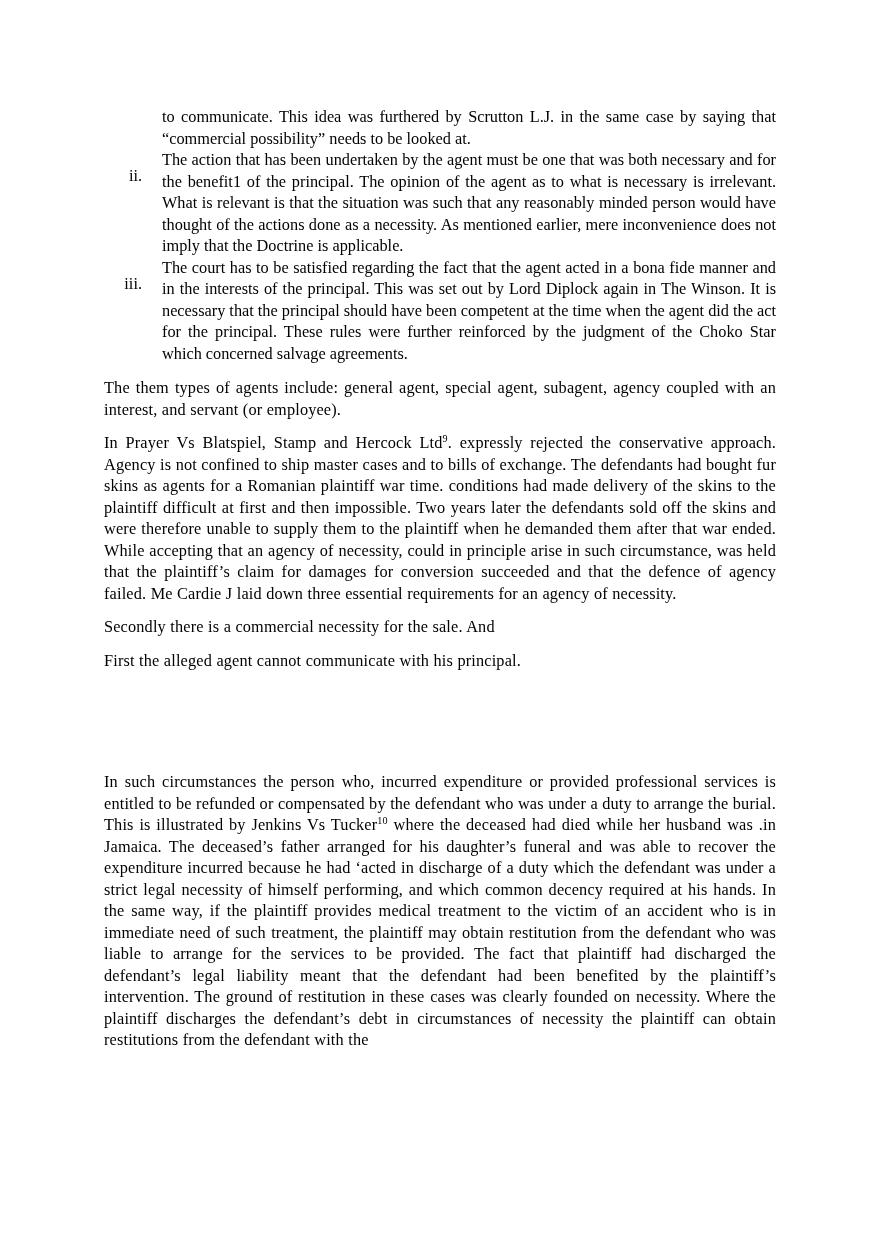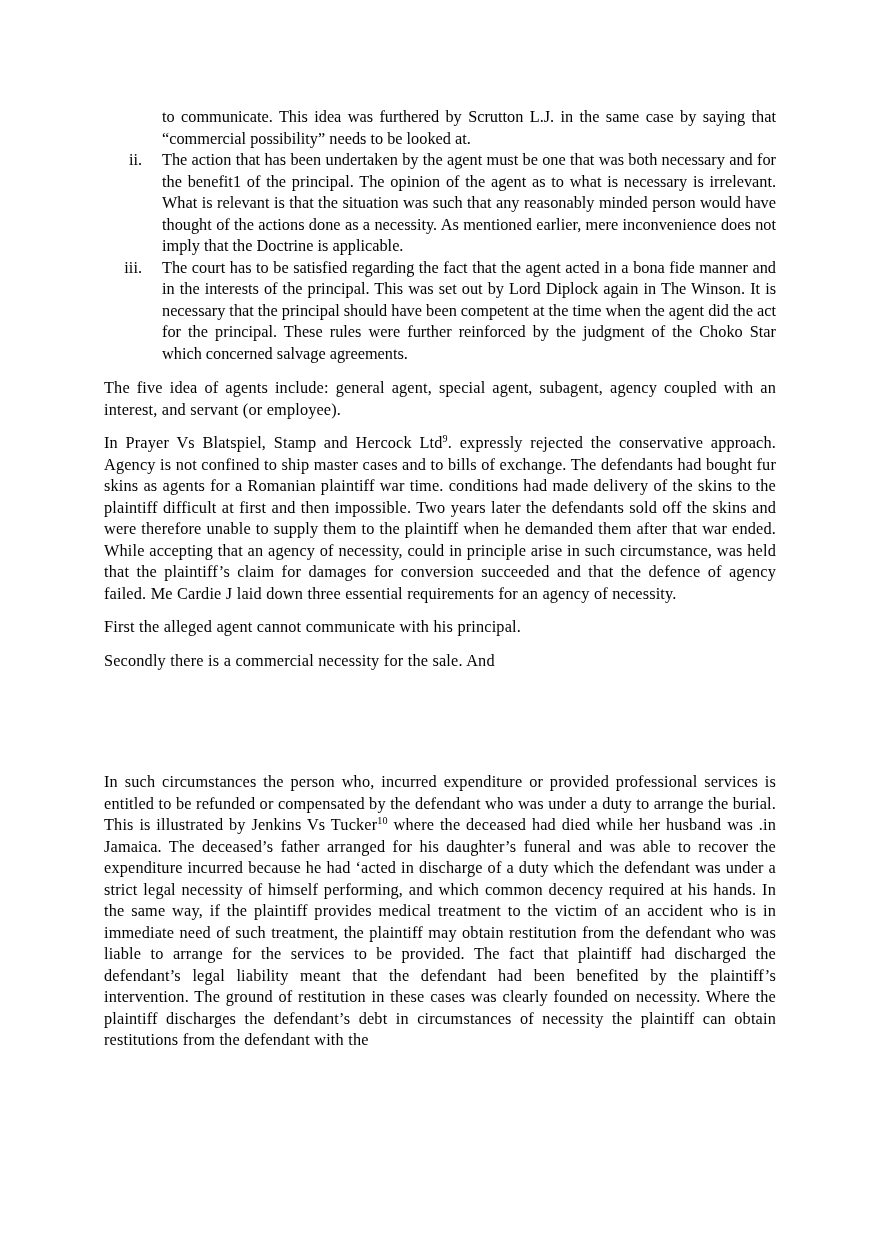--- a/index.html
+++ b/index.html
@@ -45,21 +45,21 @@
     padding-left: 58px;
     margin: 0 0 0 0;
     font-size: 16.3px;
     line-height: 21.5px;
     text-align: justify;
     text-justify: inter-word;
   }
   .list-item .marker {
     position: absolute;
     left: 0;
-    top: 0;
+    top: 16px;
     width: 38px;
     text-align: right;
     font-size: 16.3px;
     line-height: 21.5px;
   }
   
   .list-cont {
     padding-left: 58px;
     font-size: 16.3px;
     line-height: 21.5px;
@@ -98,29 +98,29 @@
         <span>The action that has been undertaken by the agent must be one that was both necessary and for the benefit1 of the principal. The opinion of the agent as to what is necessary is irrelevant. What is relevant is that the situation was such that any reasonably minded person would have thought of the actions done as a necessity. As mentioned earlier, mere inconvenience does not imply that the Doctrine is applicable.</span>
       </div>
 
       <div class="list-item">
         <span class="marker">iii.</span>
         <span>The court has to be satisfied regarding the fact that the agent acted in a bona fide manner and in the interests of the principal. This was set out by Lord Diplock again in The Winson. It is necessary that the principal should have been competent at the time when the agent did the act for the principal. These rules were further reinforced by the judgment of the Choko Star which concerned salvage agreements.</span>
       </div>
 
     </div>
 
-    <p class="para">The five idea of agents include: general agent, special agent, subagent, agency coupled with an interest, and servant (or employee).</p>
+    <p class="para">The them types of agents include: general agent, special agent, subagent, agency coupled with an interest, and servant (or employee).</p>
 
     <p class="para">
       <span>In Prayer Vs Blatspiel, Stamp and Hercock Ltd</span><sup>9</sup><span>. expressly rejected the conservative approach. Agency is not confined to ship master cases and to bills of exchange. The defendants had bought fur skins as agents for a Romanian plaintiff war time. conditions had made delivery of the skins to the plaintiff difficult at first and then impossible. Two years later the defendants sold off the skins and were therefore unable to supply them to the plaintiff when he demanded them after that war ended. While accepting that an agency of necessity, could in principle arise in such circumstance, was held that the plaintiff’s claim for damages for conversion succeeded and that the defence of agency failed. Me Cardie J laid down three essential requirements for an agency of necessity.</span>
     </p>
 
+    <p class="para flush">Secondly there is a commercial necessity for the sale. And</p>
+
     <p class="para flush">First the alleged agent cannot communicate with his principal.</p>
-
-    <p class="para flush">Secondly there is a commercial necessity for the sale. And</p>
 
 
     <div class="spacer-gap"></div>
 
     <p class="para para-last">
       <span>In such circumstances the person who, incurred expenditure or provided professional services is entitled to be refunded or compensated by the defendant who was under a duty to arrange the burial. This is illustrated by Jenkins Vs Tucker</span><sup>10</sup><span> where the deceased had died while her husband was .in Jamaica. The deceased’s father arranged for his daughter’s funeral and was able to recover the expenditure incurred because he had ‘acted in discharge of a duty which the defendant was under a strict legal necessity of himself performing, and which common decency required at his hands. In the same way, if the plaintiff provides medical treatment to the victim of an accident who is in immediate need of such treatment, the plaintiff may obtain restitution from the defendant who was liable to arrange for the services to be provided. The fact that plaintiff had discharged the defendant’s legal liability meant that the defendant had been benefited by the plaintiff’s intervention. The ground of restitution in these cases was clearly founded on necessity. Where the plaintiff discharges the defendant’s debt in circumstances of necessity the plaintiff can obtain restitutions from the defendant with the</span>
     </p>
 
   </div>
 </div>

